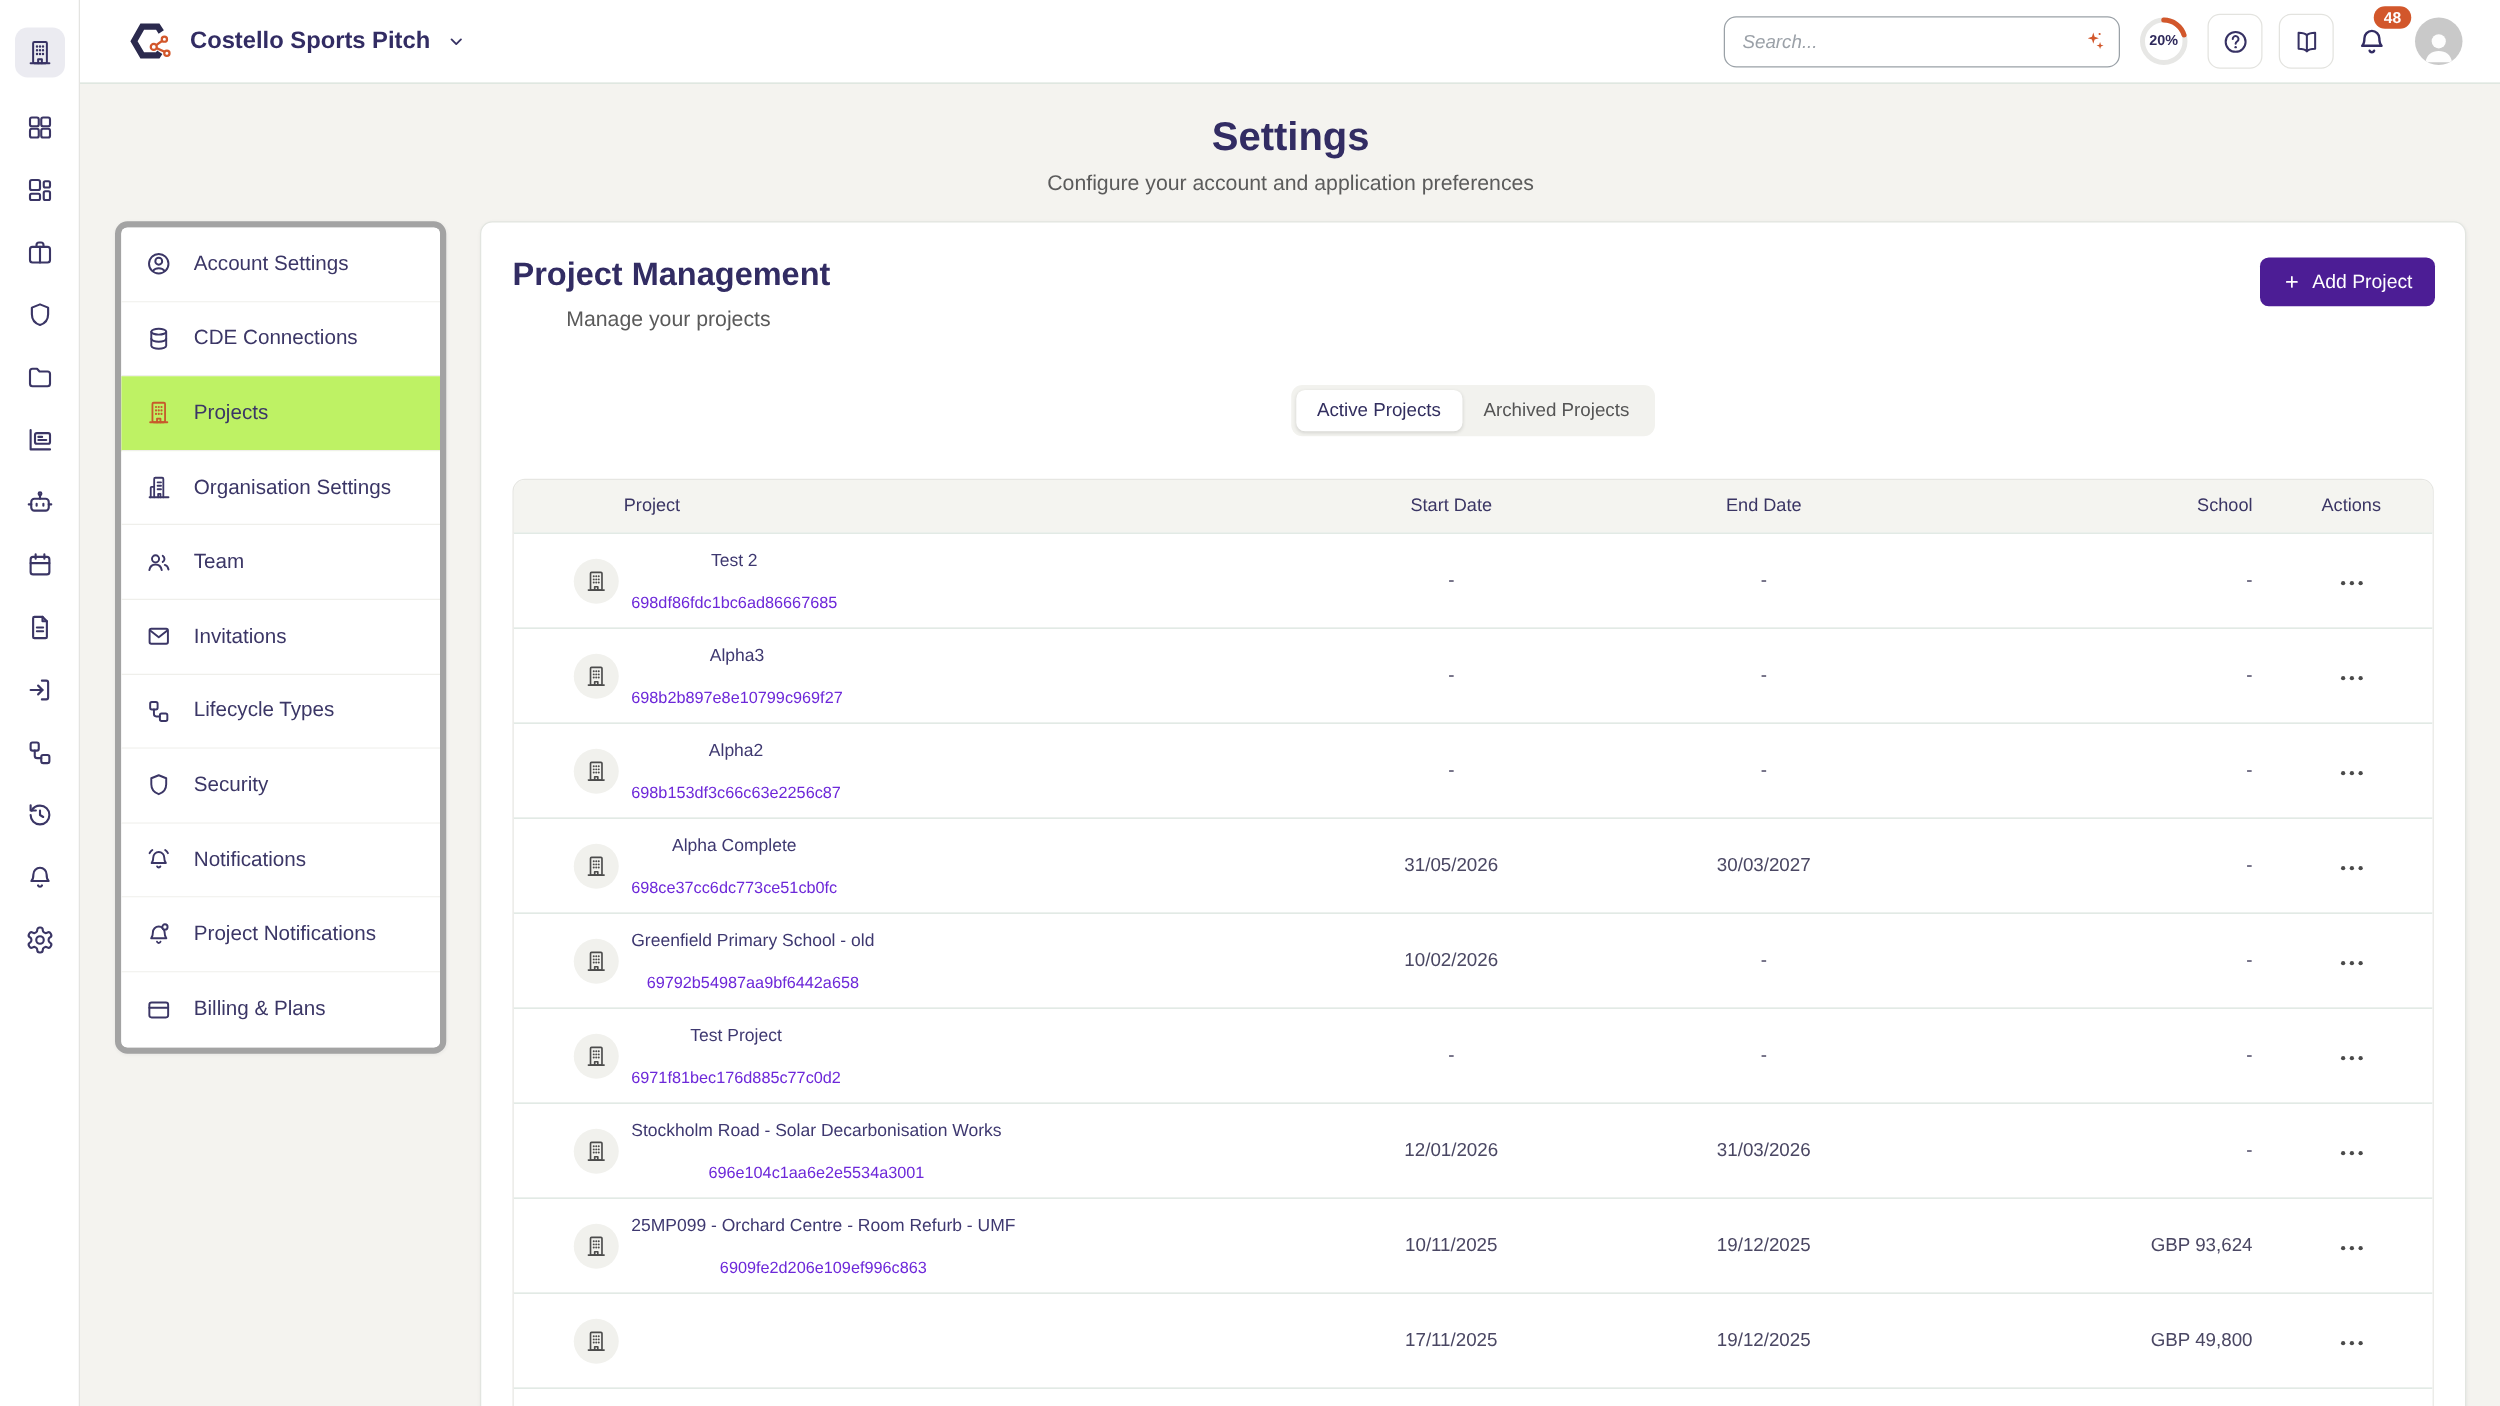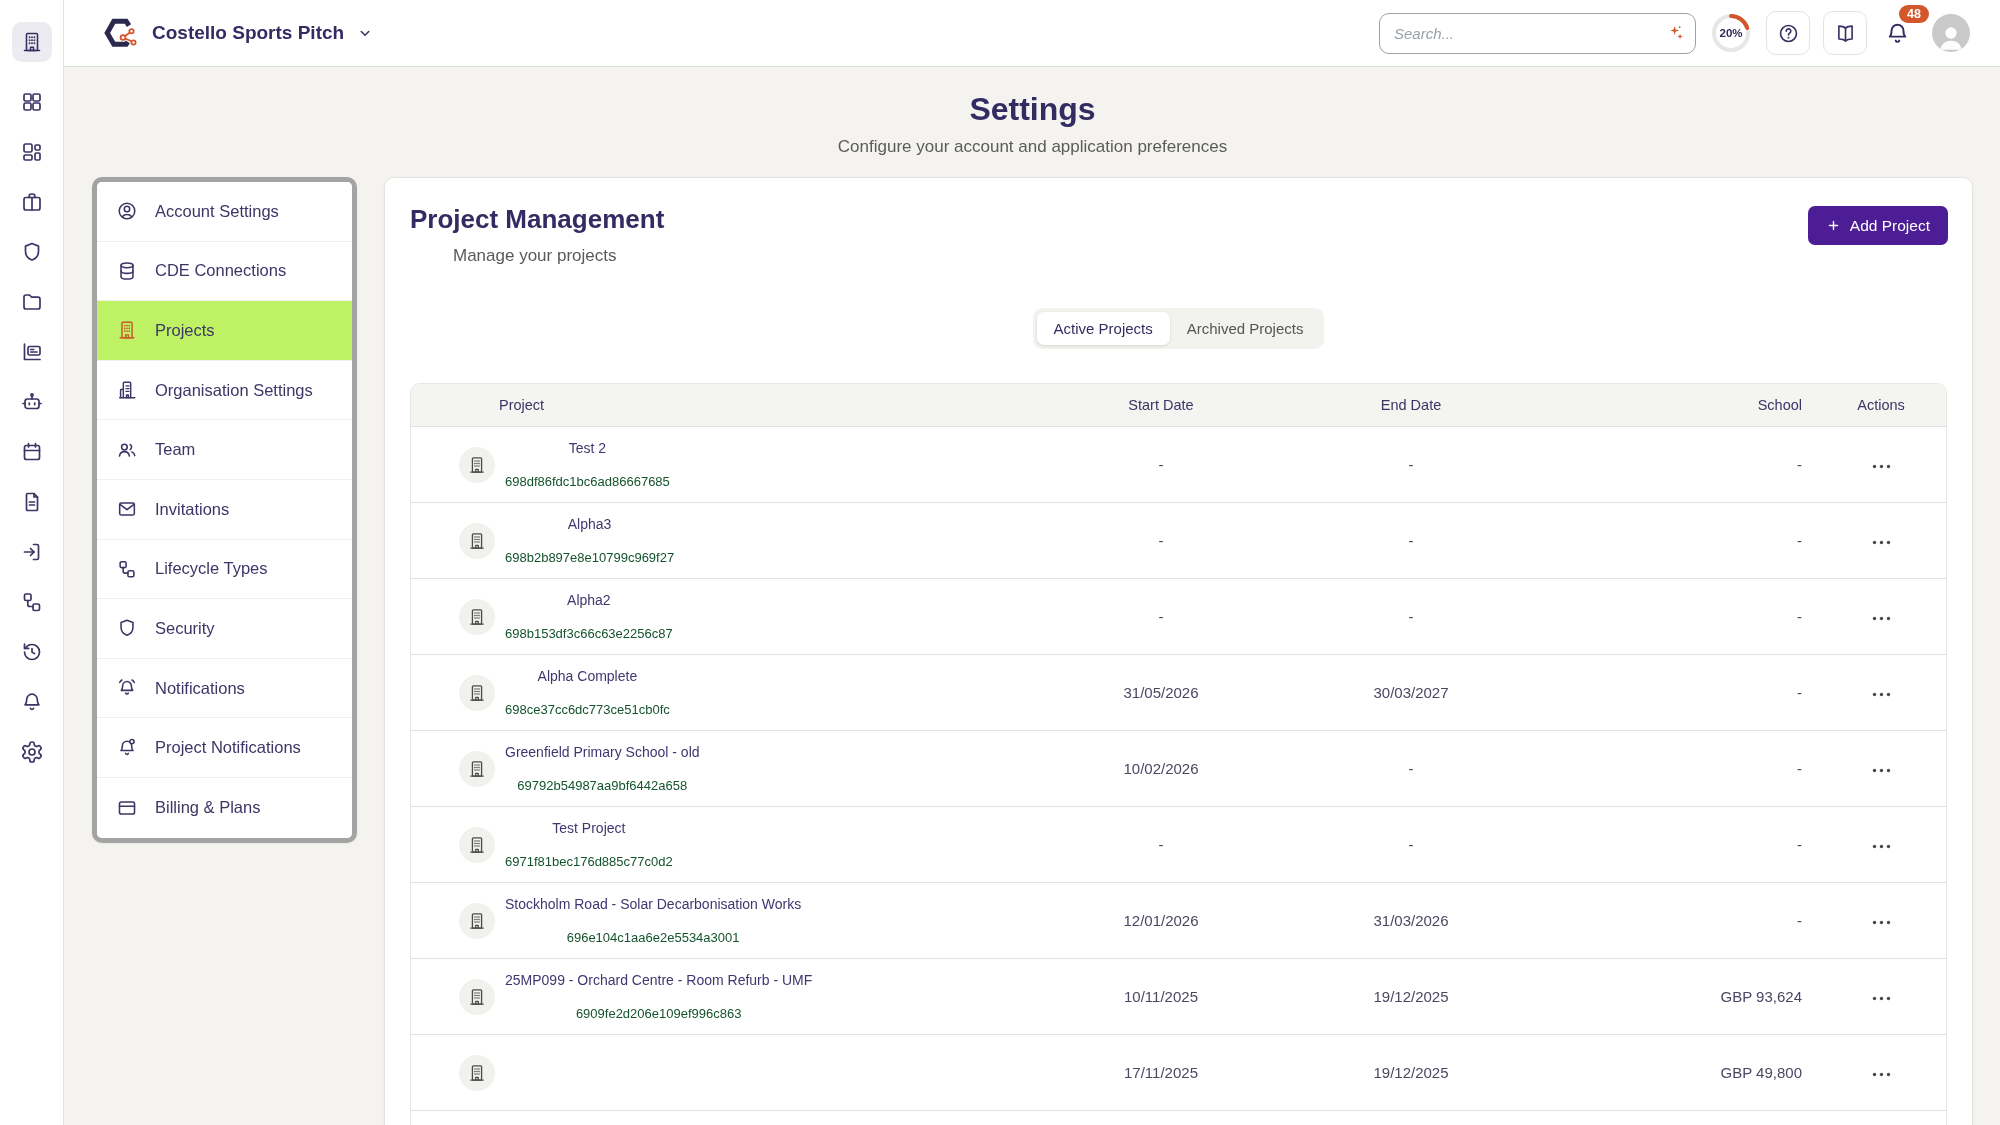--- a/index.html
+++ b/index.html
@@ -68,21 +68,21 @@
   .t-head{background:#f4f4f0;height:42px;font-size:14.5px;color:#3a3564;}
   .t-head .col-project{padding-left:60px;}
   .col-start,.col-end,.col-actions{text-align:center;}
   .col-budget{text-align:right;padding-right:14px;}
   .t-row{height:76px;background:#fff;border-top:1px solid #d9e4dd;font-size:15px;color:#4a4763;cursor:pointer;}
   .proj-cell{display:flex;align-items:center;gap:10px;padding-left:20px;}
   .avatar-circle{width:36px;height:36px;border-radius:50%;background:#f1f1ed;display:grid;place-items:center;color:#4c4c4c;flex-shrink:0;}
   .avatar-circle .ic{width:20px;height:20px;}
   .proj-text{display:inline-block;text-align:center;}
   .proj-name{font-size:14px;color:#3e3870;line-height:1.25;}
-  .proj-id{font-size:13px;color:#14532d;margin-top:17px;}
+  .proj-id{font-size:13px;color:#6d28d9;margin-top:17px;}
   .dots-btn{margin:0 auto;background:none;border:none;color:#4a4a4a;cursor:pointer;display:block;padding:6px;}
   .partial-row{height:60px;border-top:1px solid #d9e4dd;background:#fff;}
 
   .hidden-defs{position:absolute;width:0;height:0;overflow:hidden;}
 </style>
 </head>
 <body>
 
 <svg class="hidden-defs" xmlns="http://www.w3.org/2000/svg" aria-hidden="true">
   <defs>

